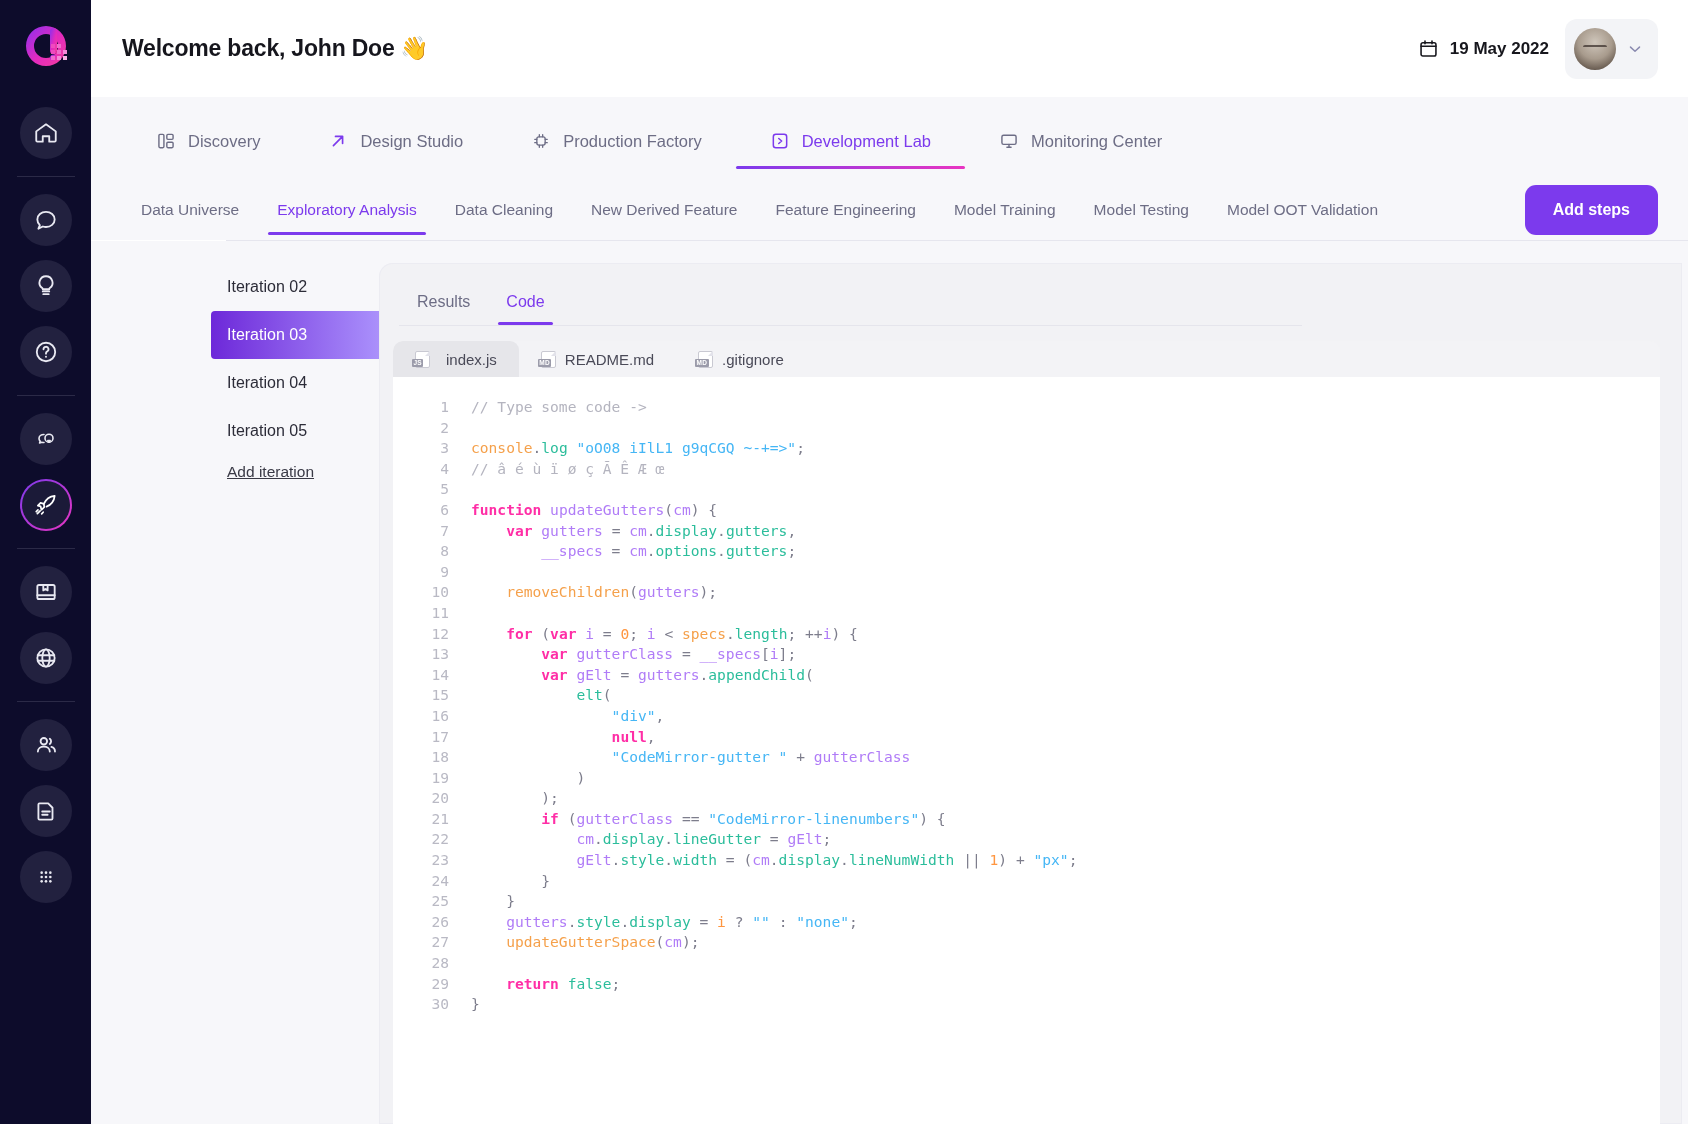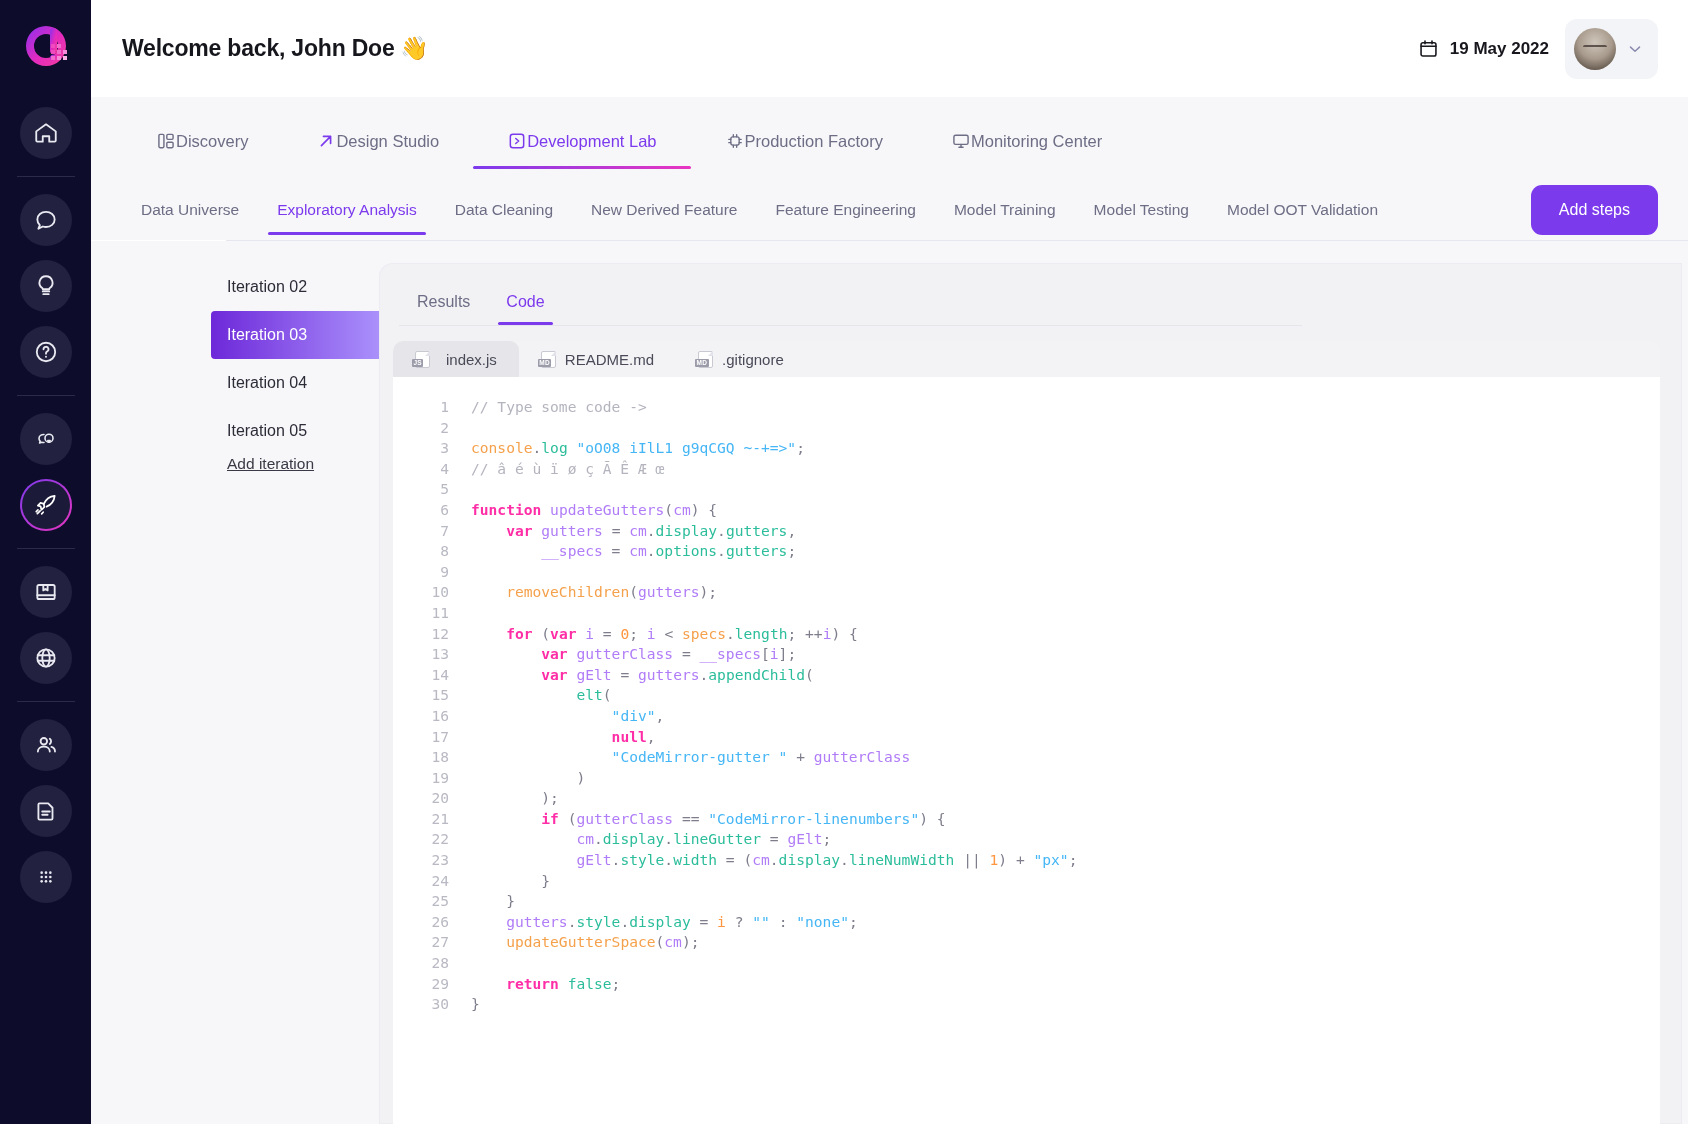--- a/index.html
+++ b/index.html
@@ -71,21 +71,21 @@
     background: #f7f7fa; padding: 25px 0 0 31px;
   }
   .breadcrumb { font-size: 15px; color: #8e8ea3; }
 
   .lvl1-tabs {
     background: #f7f7fa;
     display: flex; align-items: flex-end; gap: 0;
     padding: 22px 0 0 31px; position: relative;
   }
   .lvl1-tab {
-    display: flex; align-items: center; 
+    display: flex; align-items: center; gap: 12px;
     padding: 12px 34px 18px 34px;
     font-size: 16.5px; color: #6d6d85; cursor: pointer;
     position: relative; white-space: nowrap;
   }
   .lvl1-tab svg { width: 20px; height: 20px; display:block; }
   .lvl1-tab.active { color: #7c3aed; }
   .lvl1-tab.active::after {
     content: ""; position: absolute; left: 0; right: 0; bottom: 0; height: 3px;
     background: linear-gradient(90deg,#7c3aed 0%,#e935c1 100%);
     border-radius: 2px;
@@ -102,21 +102,21 @@
     padding: 10px 19px 16px 19px; position: relative; white-space: nowrap;
   }
   .lvl2-tab.active { color: #7c3aed; }
   .lvl2-tab.active::after {
     content: ""; position: absolute; left: 10px; right: 10px; bottom: 0; height: 3px;
     background: #7c3aed; border-radius: 2px;
   }
   .addsteps {
     margin-left: auto;
     background: #7c3aed; color: #fff; border: none;
-    font-size: 16px; font-weight: 400; font-family: inherit;
+    font-size: 16px; font-weight: 700; font-family: inherit;
     padding: 16px 28px; border-radius: 11px; cursor: pointer;
     margin-bottom: 5px;
   }
   .lvl2-rule { height:1px; background:#e6e6ee; margin: 0 0 0 135px; }
 
   
   .content {
     flex: 1; display: flex; background: #f7f7fa; min-height: 0;
     padding-top: 22px;
   }
@@ -126,21 +126,21 @@
   .iter-item {
     font-size: 16px; color: #2c2c38;
     padding: 15px 0 15px 16px; margin-left: 120px; width: 258px;
     cursor: pointer; border-radius: 4px;
   }
   .iter-item.active {
     background: linear-gradient(90deg,#6d28d9 0%,#a78bfa 62%, #d9cdfb 100%);
     color: #ffffff;
   }
   .add-iter {
-    margin-left: 136px; margin-top: 0;
+    margin-left: 136px; margin-top: 8px;
     font-size: 15.5px; color: #3a3a46;
     text-decoration: underline; cursor: pointer; display:inline-block;
   }
 
   .panel {
     flex: 1; background: #f2f2f5;
     border-radius: 14px 0 0 0; margin-right: 6px;
     display: flex; flex-direction: column; min-width: 0;
     box-shadow: 0 0 0 1px #ececf2 inset;
   }
@@ -357,33 +357,33 @@
             <rect x="13" y="13.5" width="7.5" height="6.5" rx="1.3"></rect>
           </svg>
         <span>Discovery</span>
       </div>
       <div class="lvl1-tab">
         <svg viewBox="0 0 24 24" fill="none" stroke="#7c3aed" stroke-width="2" stroke-linecap="round" stroke-linejoin="round">
           <path d="M6.5 17.5 17.5 6.5M9 6.5h8.5V15"></path>
           </svg>
         <span>Design Studio</span>
       </div>
+      <div class="lvl1-tab">
+        <svg viewBox="0 0 24 24" fill="none" stroke="#6d6d85" stroke-width="1.6" stroke-linecap="round" stroke-linejoin="round">
+          <rect x="7" y="7" width="10" height="10" rx="2.5"></rect>
+          <path d="M10 7V4.5M14 7V4.5M10 17v2.5M14 17v2.5M7 10H4.5M7 14H4.5M17 10h2.5M17 14h2.5"></path>
+          </svg>
+        <span>Production Factory</span>
+      </div>
       <div class="lvl1-tab active">
         <svg viewBox="0 0 24 24" fill="none" stroke="#7c3aed" stroke-width="1.8" stroke-linecap="round" stroke-linejoin="round">
           <rect x="4" y="4" width="16" height="16" rx="3"></rect>
             <path d="M10.5 9l3.5 3-3.5 3"></path>
           </svg>
         <span>Development Lab</span>
-      </div>
-      <div class="lvl1-tab">
-        <svg viewBox="0 0 24 24" fill="none" stroke="#6d6d85" stroke-width="1.6" stroke-linecap="round" stroke-linejoin="round">
-          <rect x="7" y="7" width="10" height="10" rx="2.5"></rect>
-          <path d="M10 7V4.5M14 7V4.5M10 17v2.5M14 17v2.5M7 10H4.5M7 14H4.5M17 10h2.5M17 14h2.5"></path>
-          </svg>
-        <span>Production Factory</span>
       </div>
       <div class="lvl1-tab">
         <svg viewBox="0 0 24 24" fill="none" stroke="#6d6d85" stroke-width="1.7" stroke-linecap="round" stroke-linejoin="round">
           <rect x="3.5" y="5" width="17" height="11" rx="2"></rect>
             <path d="M9.5 19.5h5M12 16v3.5"></path>
           </svg>
         <span>Monitoring Center</span>
       </div>
     </nav>
 

